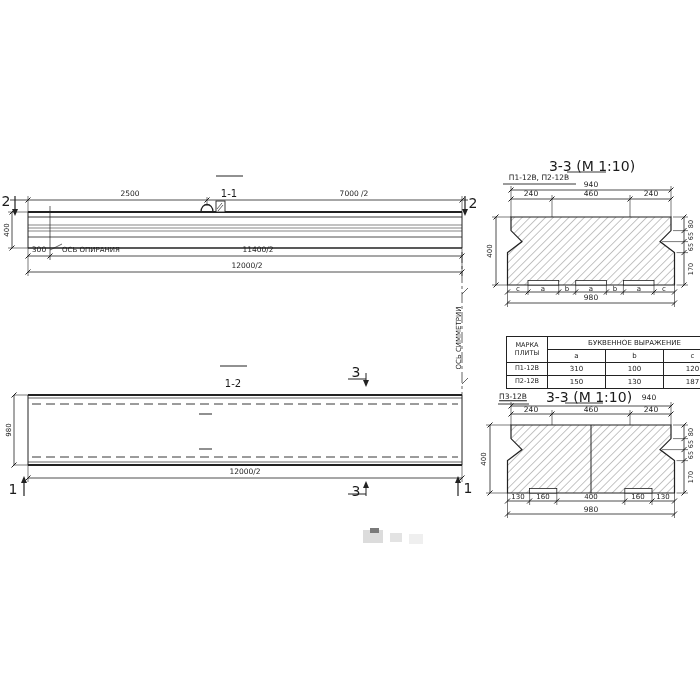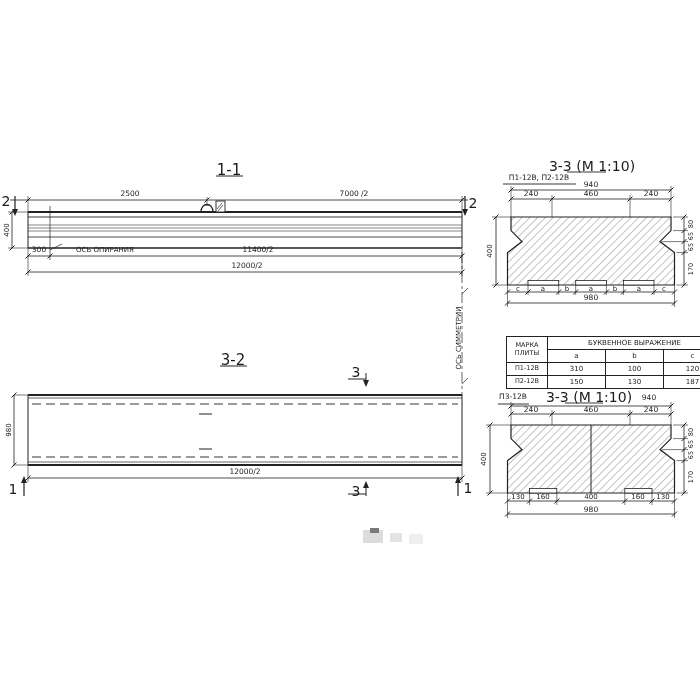--- a/index.html
+++ b/index.html
@@ -2,21 +2,21 @@
 <html><head>
 <meta charset="utf-8">
 <style>
   html,body{margin:0;padding:0;background:#fff;}
   .stage{position:relative;width:700px;height:700px;background:#ffffff;overflow:hidden;
          font-family:"DejaVu Sans",sans-serif;color:#1b1b1b;}
   svg.linework{position:absolute;left:0;top:0;}
   .lbl{position:absolute;font-size:8px;line-height:1;white-space:nowrap;
        transform:translate(-50%,-50%);color:#1b1b1b;}
   .rot{transform:translate(-50%,-50%) rotate(-90deg);}
-  .s9{font-size:15px;} .s8{font-size:14px;} .s75{font-size:7.5px;}
+  .s9{font-size:10px;margin-top:24px;} .s8{font-size:14px;} .s75{font-size:7.5px;}
   .s7{font-size:7px;} .s65{font-size:6.5px;}
   table.spec{position:absolute;left:506px;top:336px;width:216px;border-collapse:collapse;
        table-layout:fixed;font-size:7px;text-align:center;color:#1b1b1b;}
   table.spec td{border:1px solid #222;padding:0;height:12px;overflow:hidden;}
   table.spec td.c1{width:40px;font-size:6.5px;line-height:1.15;}
   .smudge{position:absolute;}
 </style>
 </head>
 <body>
 
@@ -171,25 +171,25 @@
     </g>
   </svg>
 
   <div class="lbl s9" style="left:229px;top:170px;">1-1</div>
   <div class="lbl s8" style="left:6px;top:201px;">2</div>
   <div class="lbl s8" style="left:473px;top:203px;">2</div>
   <div class="lbl s75" style="left:130px;top:194px;">2500</div>
   <div class="lbl s75" style="left:354px;top:194px;">7000 /2</div>
   <div class="lbl s7 rot" style="left:7px;top:230px;">400</div>
   <div class="lbl s75" style="left:39px;top:250px;">300</div>
-  <div class="lbl s7" style="left:105px;top:250px;">ОСЬ ОПИРАНИЯ</div>
+  <div class="lbl s7" style="left:91px;top:250px;">ОСЬ ОПИРАНИЯ</div>
   <div class="lbl s75" style="left:258px;top:250px;">11400/2</div>
   <div class="lbl s75" style="left:247px;top:266px;">12000/2</div>
 
-  <div class="lbl s9" style="left:233px;top:360px;">3-2</div>
+  <div class="lbl s9" style="left:233px;top:360px;">1-2</div>
   <div class="lbl s8" style="left:356px;top:372px;">3</div>
   <div class="lbl s8" style="left:356px;top:491px;">3</div>
   <div class="lbl s8" style="left:13px;top:489px;">1</div>
   <div class="lbl s8" style="left:468px;top:488px;">1</div>
   <div class="lbl s7 rot" style="left:9px;top:430px;">980</div>
   <div class="lbl s75" style="left:245px;top:472px;">12000/2</div>
   <div class="lbl s7 rot" style="left:459px;top:338px;">ОСЬ СИММЕТРИИ</div>
 
   <div class="lbl s8" style="left:592px;top:166px;">3-3 (М 1:10)</div>
   <div class="lbl s75" style="left:539px;top:178px;">П1-12В, П2-12В</div>
@@ -230,21 +230,21 @@
     </tr>
     <tr>
       <td class="c1">П2-12В</td>
       <td>150</td>
       <td>130</td>
       <td>187</td>
     </tr>
   </tbody>
     </table>
 
-  <div class="lbl s75" style="left:513px;top:397px;">П3-12В</div>
+  <div class="lbl s75" style="left:513px;top:397px;text-decoration:underline;">П3-12В</div>
   <div class="lbl s8" style="left:589px;top:397px;">3-3 (М 1:10)</div>
   <div class="lbl s75" style="left:649px;top:398px;">940</div>
   <div class="lbl s75" style="left:531px;top:410px;">240</div>
   <div class="lbl s75" style="left:591px;top:410px;">460</div>
   <div class="lbl s75" style="left:651px;top:410px;">240</div>
   <div class="lbl s65 rot" style="left:691px;top:432px;">80</div>
   <div class="lbl s65 rot" style="left:691px;top:444px;">65</div>
   <div class="lbl s65 rot" style="left:691px;top:455px;">65</div>
   <div class="lbl s65 rot" style="left:691px;top:477px;">170</div>
   <div class="lbl s7 rot" style="left:484px;top:459px;">400</div>

